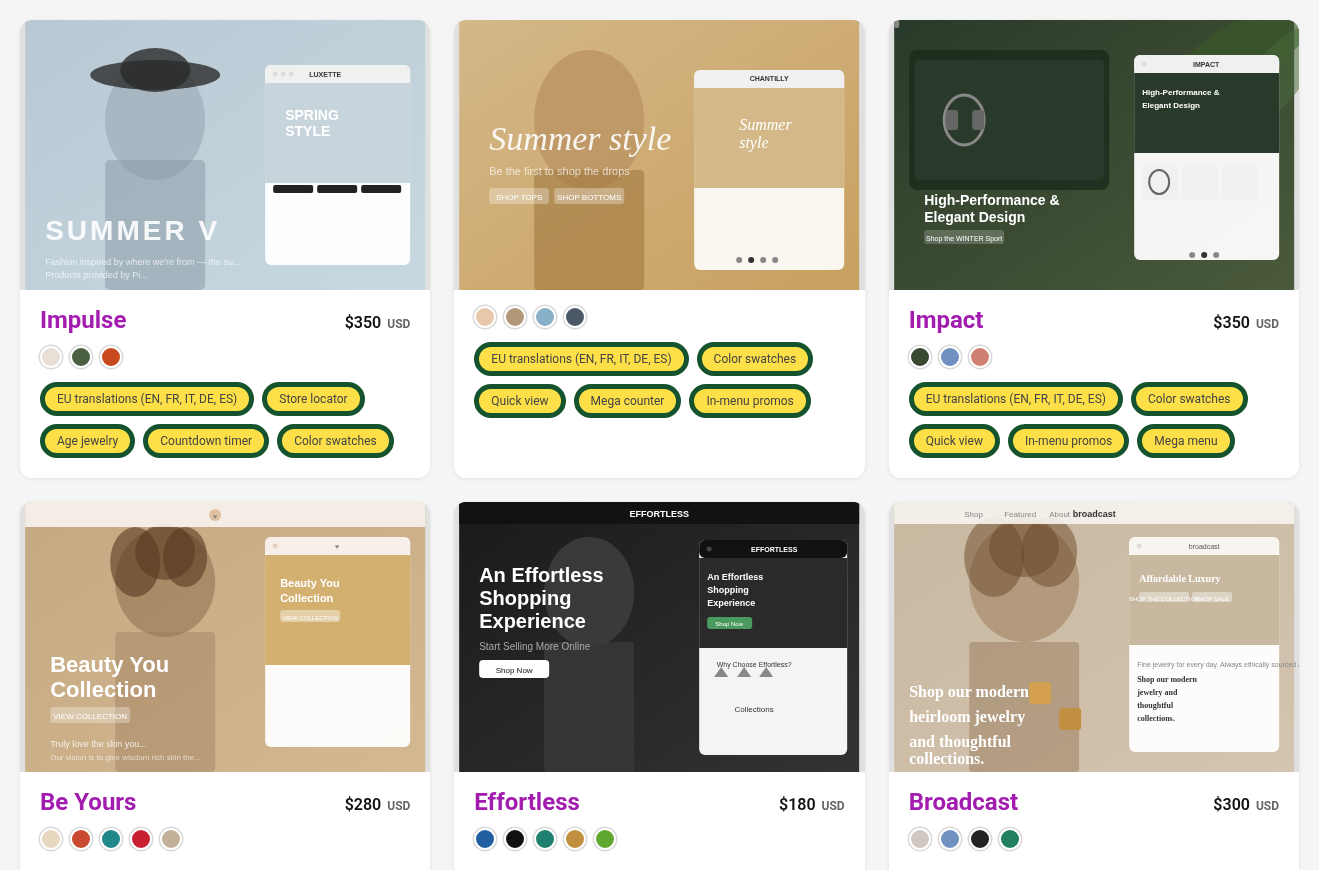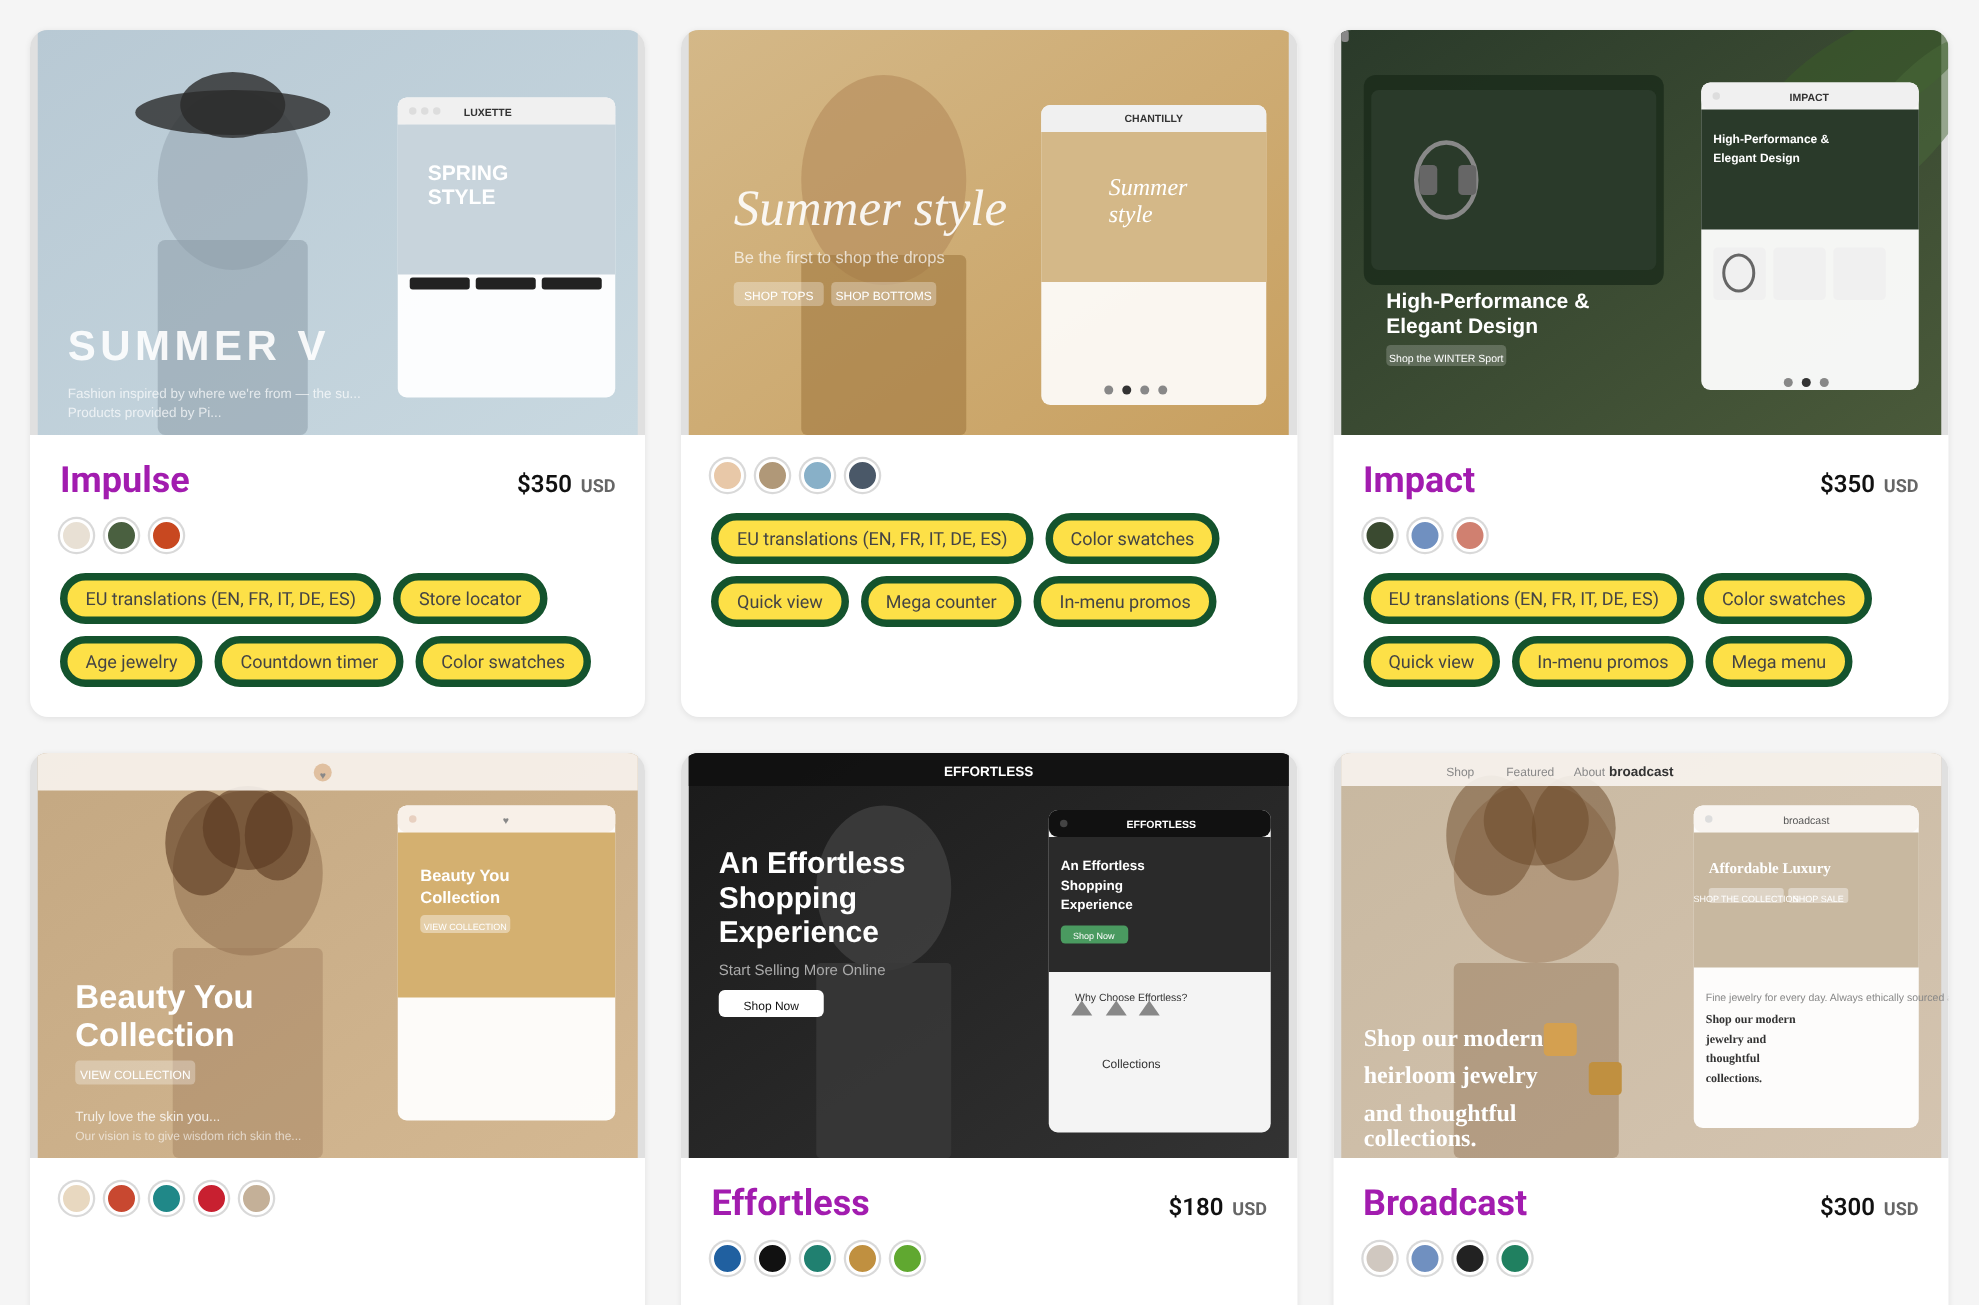--- a/index.html
+++ b/index.html
@@ -299,20 +299,24 @@
       <text x="312" y="47" font-family="Arial" font-size="7" fill="#888" text-anchor="middle">♥</text>
       <rect x="240" y="53" width="145" height="110" fill="#d4b070"></rect>
       <text x="255" y="85" font-family="Arial" font-size="11" font-weight="800" fill="white">Beauty You</text>
       <text x="255" y="100" font-family="Arial" font-size="11" font-weight="800" fill="white">Collection</text>
       <rect x="255" y="108" width="60" height="12" rx="3" fill="rgba(255,255,255,0.4)"></rect>
       <text x="285" y="118" font-family="Arial" font-size="6" fill="white" text-anchor="middle">VIEW COLLECTION</text>
     </svg>
   
     </div>
     <div class="card-info">
+      <div class="card-title-row">
+        <span class="card-title">Be Yours</span>
+        <span class="card-price">$280 <span class="currency">USD</span></span>
+      </div>
       <div class="color-swatches">
         <div class="swatch" style="background:#e8d8c0"></div>
           <div class="swatch" style="background:#c84830"></div>
           <div class="swatch" style="background:#208888"></div>
           <div class="swatch" style="background:#c82030"></div>
           <div class="swatch" style="background:#c4b098"></div>
       </div>
 
     </div>
   </div>

